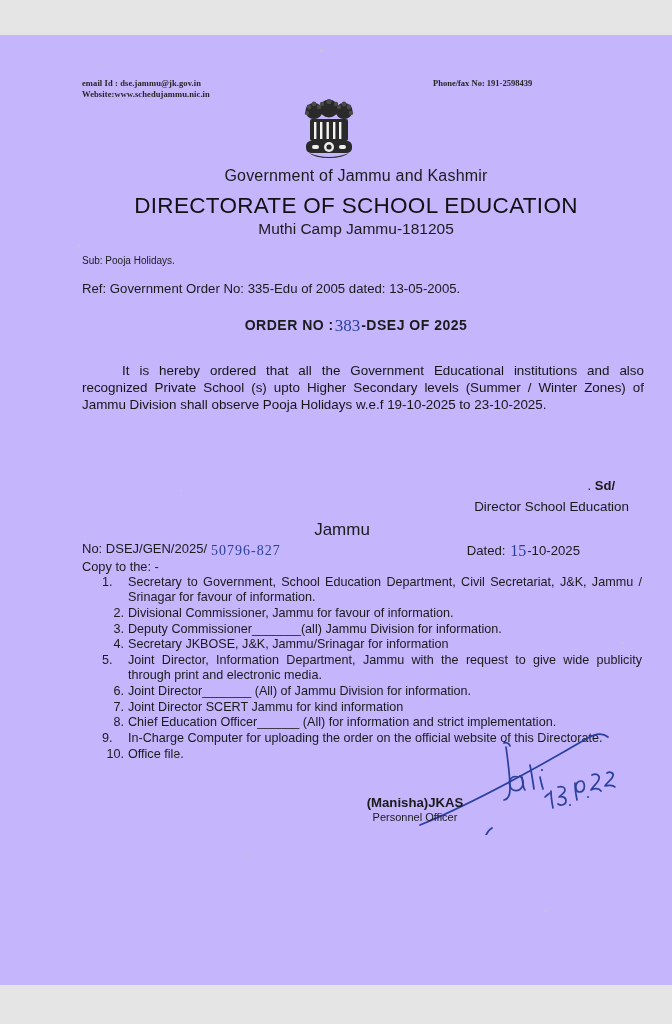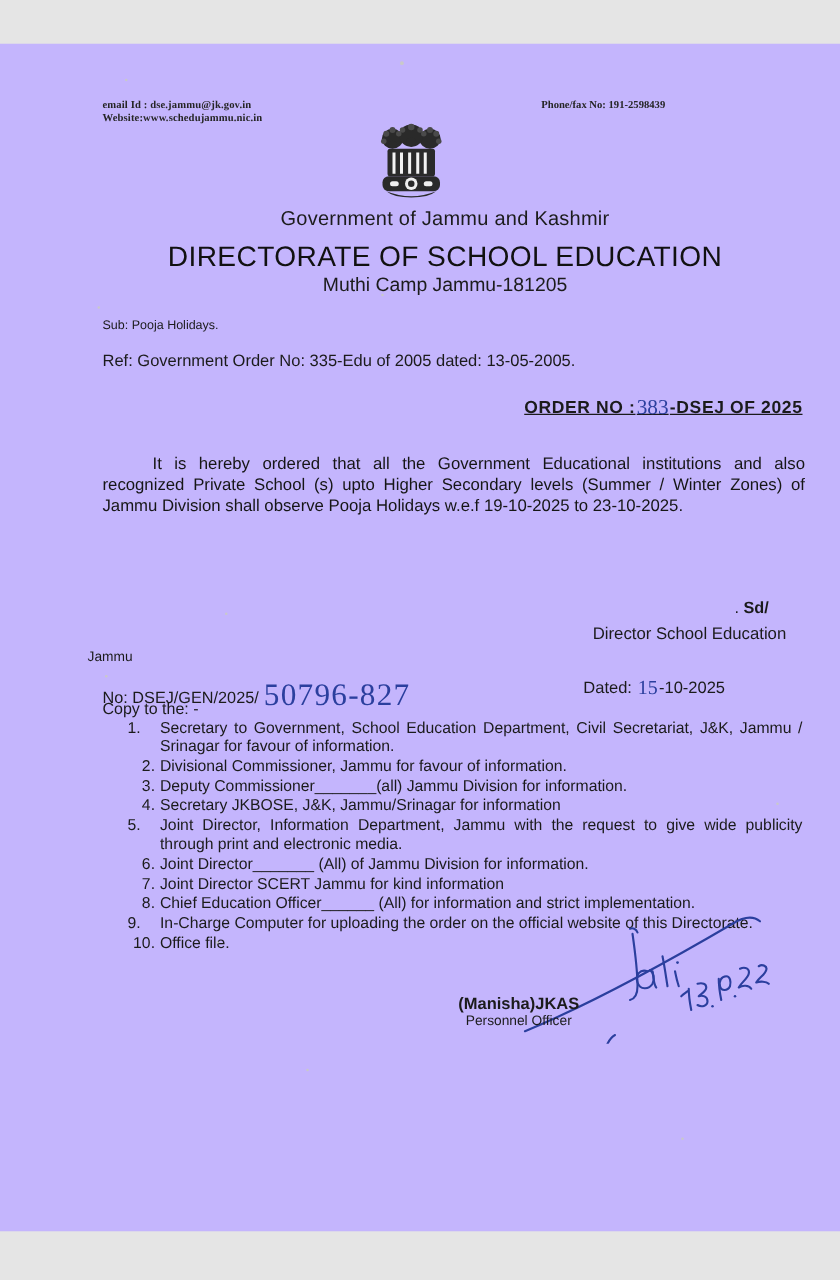--- a/index.html
+++ b/index.html
@@ -56,21 +56,21 @@
     text-align:center; font-size:15.5px; color:#1c1c1c;
   }
 
   
   .sub  { position:absolute; left:12px; top:220px; font-size:10px; }
   .ref  { position:absolute; left:12px; top:246px; font-size:13.2px; }
 
   
   .order-no {
     position:absolute; left:0; top:280px; width:572px;
-    text-align:right; font-size:14px; font-weight:bold; letter-spacing:.5px;text-decoration:underline;
+    text-align:center; font-size:14px; font-weight:bold; letter-spacing:.5px;
   }
   .dated-line {
     position:absolute; left:0; top:302px; width:572px;
     text-align:center; font-size:14px; font-weight:bold; letter-spacing:.7px;
   }
   .ink {
     font-family:"Liberation Serif", serif;
     color:#2b3f9e; font-weight:normal; font-size:17px;
     letter-spacing:0; position:relative; top:1px;
     padding:0 1px;
@@ -90,32 +90,32 @@
     position:absolute; left:0; top:443px; width:545px;
     text-align:right; font-size:13px; font-weight:bold;
   }
   .sd-dot { font-weight:normal; }
   .sig-dir {
     position:absolute; left:0; top:464px; width:572px;
     text-align:right; font-size:13.4px; padding-right:13px;
   }
   .sig-jmu {
     position:absolute; left:0; top:485px; width:572px;
-    text-align:left; font-size:11px; padding-right:28px;
+    text-align:center; font-size:17px; padding-right:28px;
   }
   .sig-dated {
     position:absolute; left:0; top:506px; width:572px;
     text-align:right; font-size:13.2px; padding-right:62px;
   }
 
   
   .no-line { position:absolute; left:12px; top:506px; font-size:13px; }
   .no-ink {
     font-family:"Liberation Serif", serif; color:#2b3f9e;
-    font-size:25px; letter-spacing:1px;
+    font-size:14px; letter-spacing:1px;
     position:relative; top:2px; left:4px;
   }
   .copy-line { position:absolute; left:12px; top:524px; font-size:12.8px; }
 
   
   ol.dist {
     position:absolute; left:32px; top:540px; width:540px;
     font-size:12.6px; line-height:15.2px;
     list-style:none; counter-reset:d;
   }

